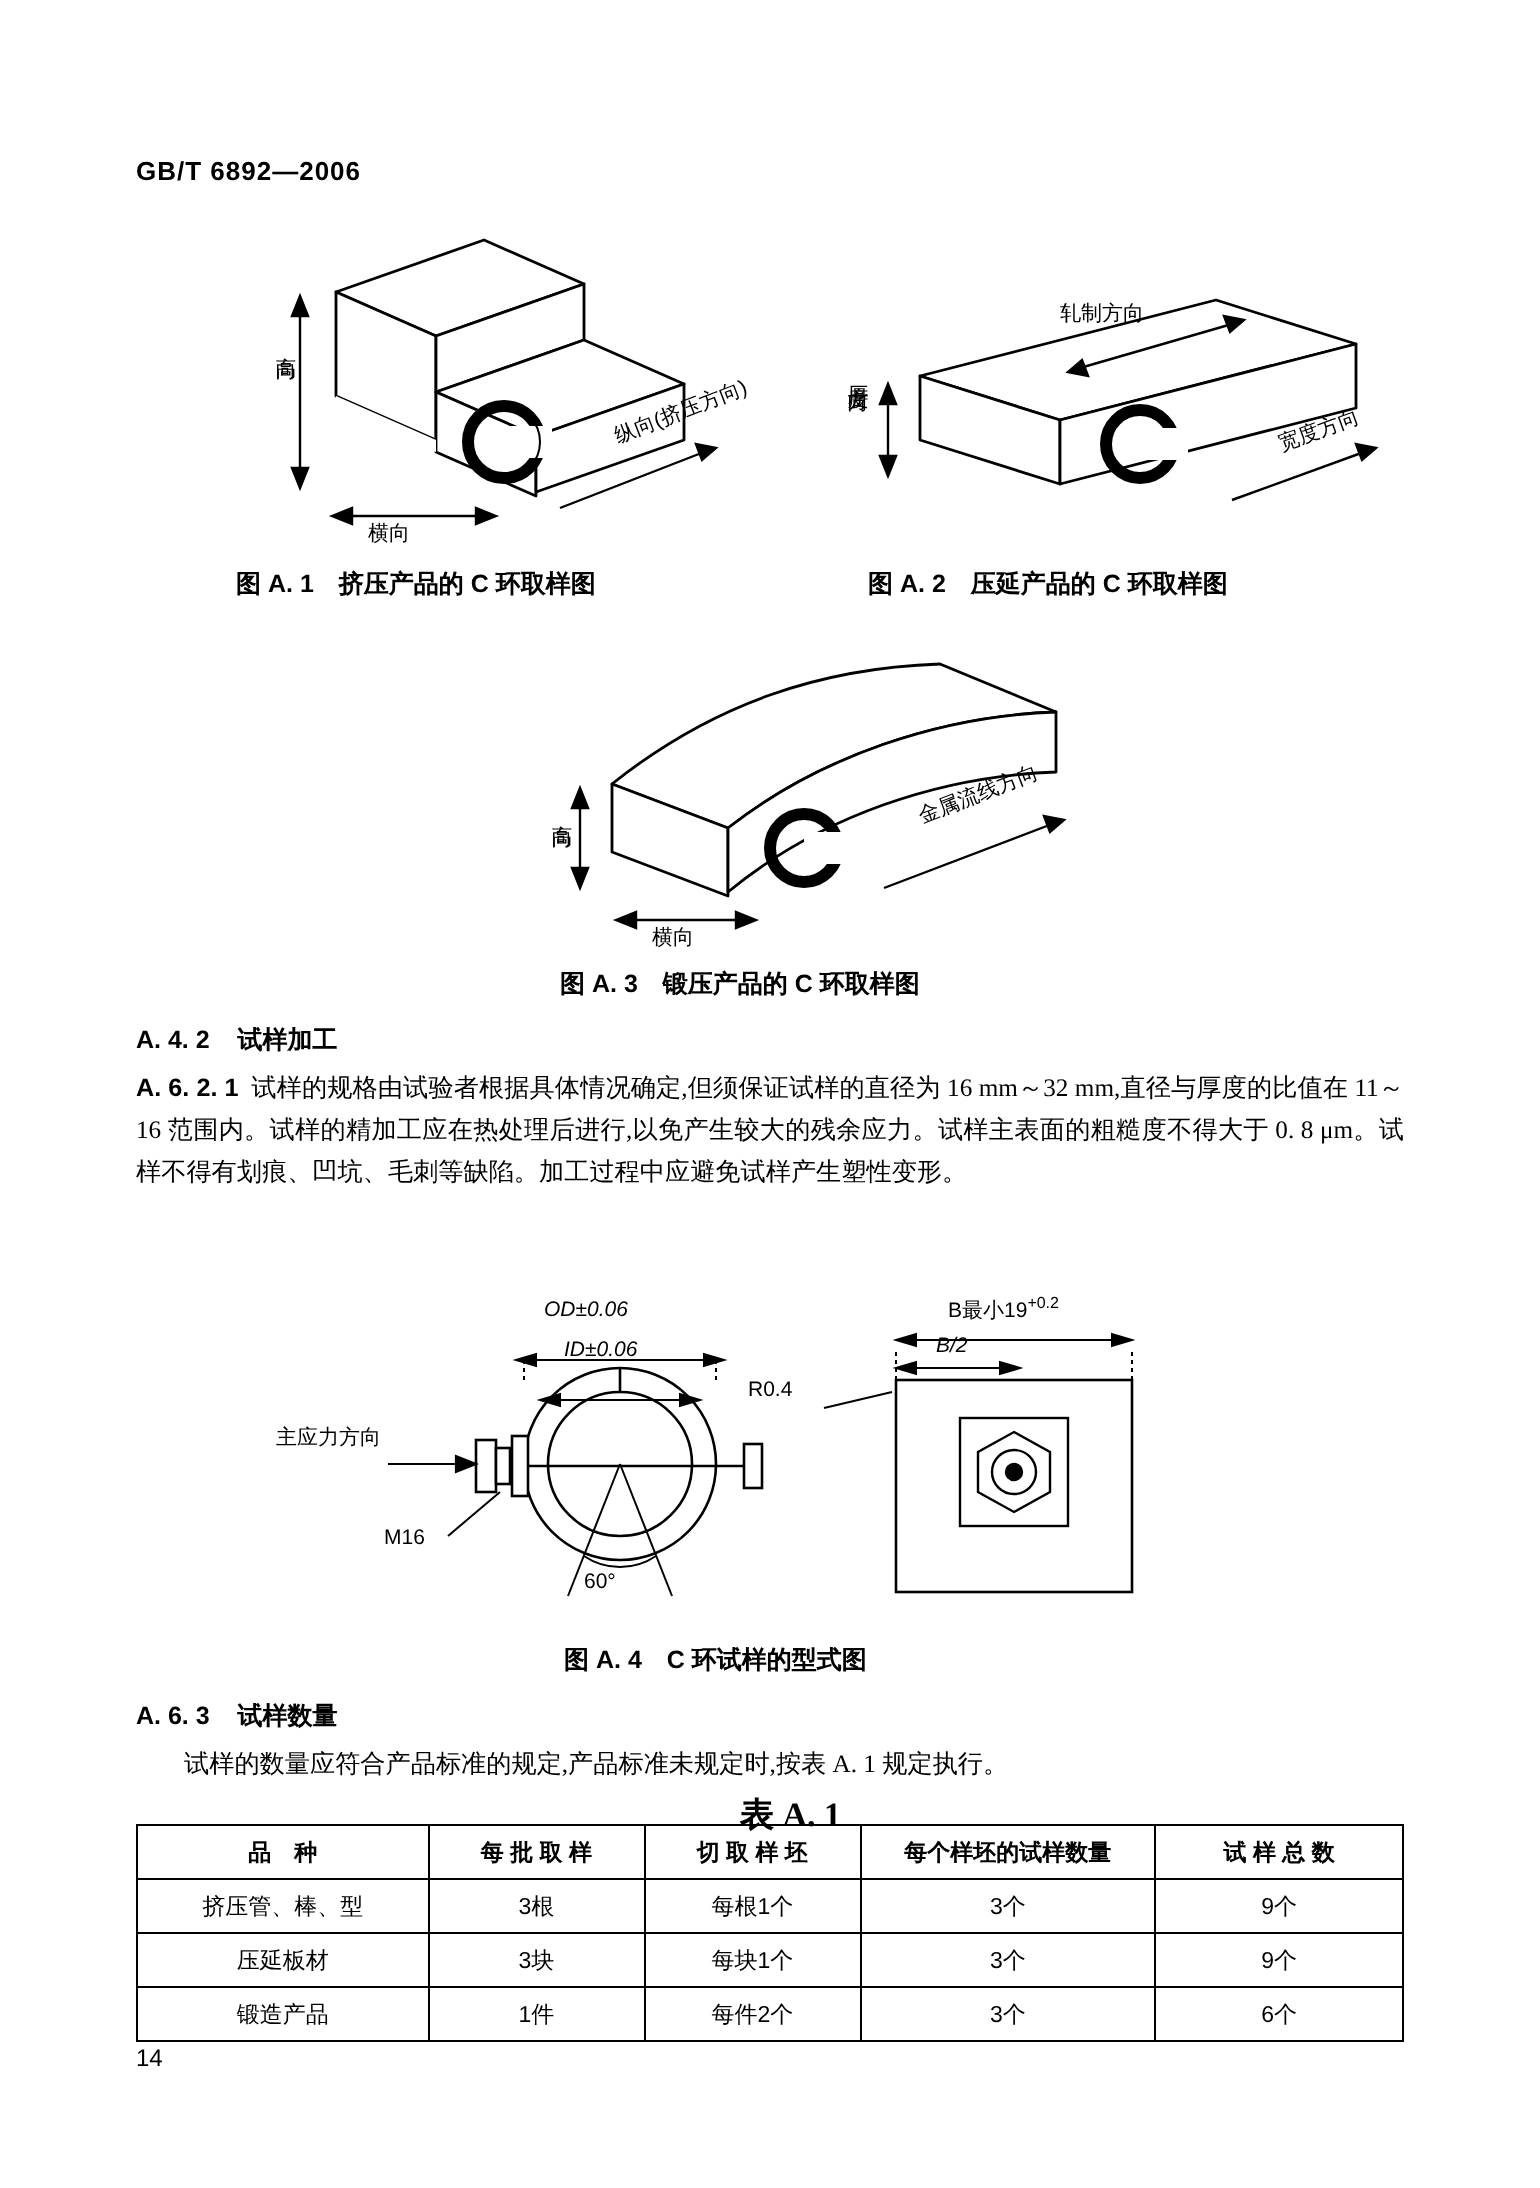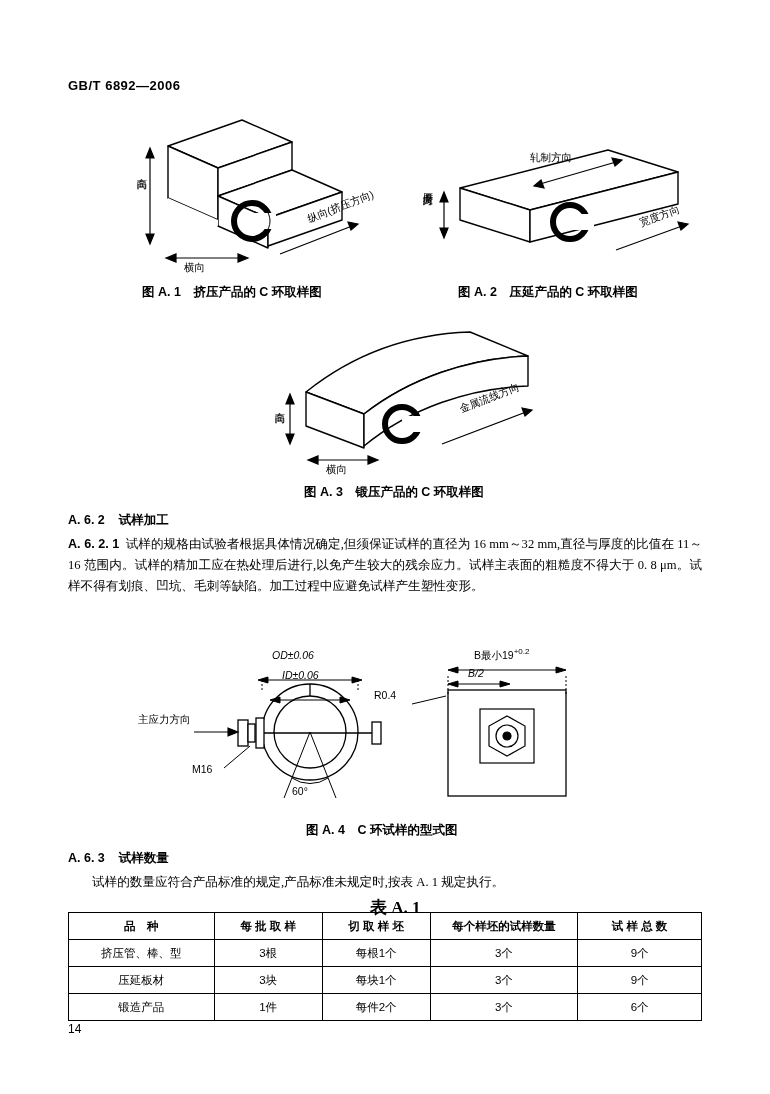--- a/index.html
+++ b/index.html
@@ -39,21 +39,20 @@
     font-size: 12px;
   }
 
   
   .fig-caption {
     position: absolute;
     font-family: "Liberation Sans", sans-serif;
     font-weight: bold;
     font-size: 12.5px;
     white-space: nowrap;
-    margin-left: 24px;
   }
   .fig-label {
     position: absolute;
     font-family: "Liberation Sans", sans-serif;
     font-size: 10.5px;
     white-space: nowrap;
     line-height: 1.1;
   }
   .fig-label.vert {
     writing-mode: vertical-rl;
@@ -214,21 +213,21 @@
         <polygon points="272,84 262,82 265,90"></polygon>
       </g>
     </svg>
     <div class="fig-label vert" style="left:14px;top:78px;">高向</div>
     <div class="fig-label" style="left:66px;top:138px;">横向</div>
     <div class="fig-label" style="left:198px;top:78px;transform:rotate(-21deg);transform-origin:left top;">金属流线方向</div>
   </div>
   <div class="fig-caption" style="left:280px;top:484px;">图 A. 3　锻压产品的 C 环取样图</div>
 
   <div class="sec-head" style="left:68px;top:512px;">
-    <span>A. 6. 2</span>
+    <span>A. 4. 2</span>
     &nbsp;&nbsp;
     <span>试样加工</span>
   </div>
 
   <div class="para" style="left:68px;top:534px;width:634px;">
     <b>A. 6. 2. 1</b><span>&nbsp;&nbsp;</span><span>试样的规格由试验者根据具体情况确定,但须保证试样的直径为 16 mm～32 mm,直径与厚度的比值在 11～16 范围内。试样的精加工应在热处理后进行,以免产生较大的残余应力。试样主表面的粗糙度不得大于 0. 8 μm。试样不得有划痕、凹坑、毛刺等缺陷。加工过程中应避免试样产生塑性变形。</span>
   </div>
 
 
   <div style="position:absolute;left:180px;top:646px;width:420px;height:170px;">

